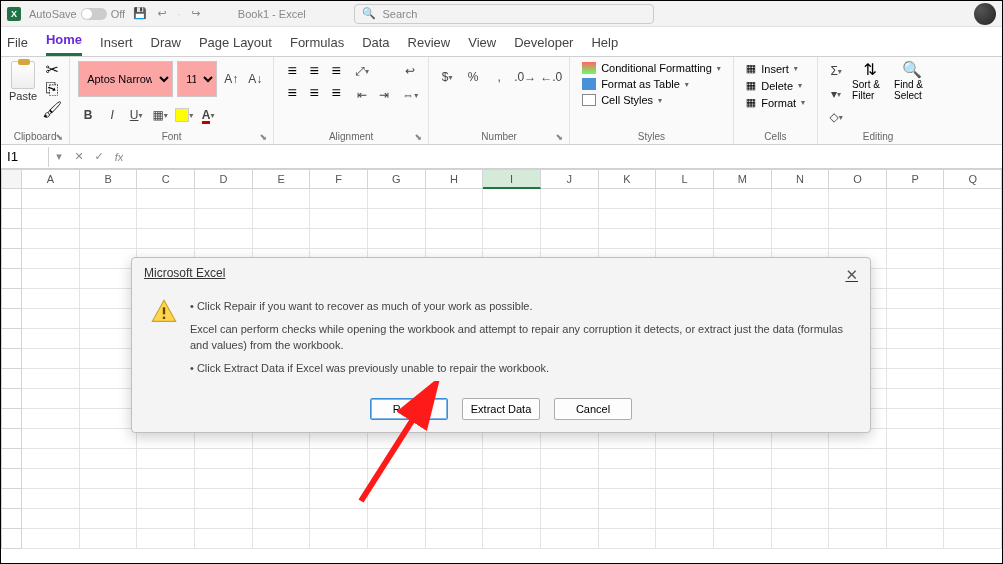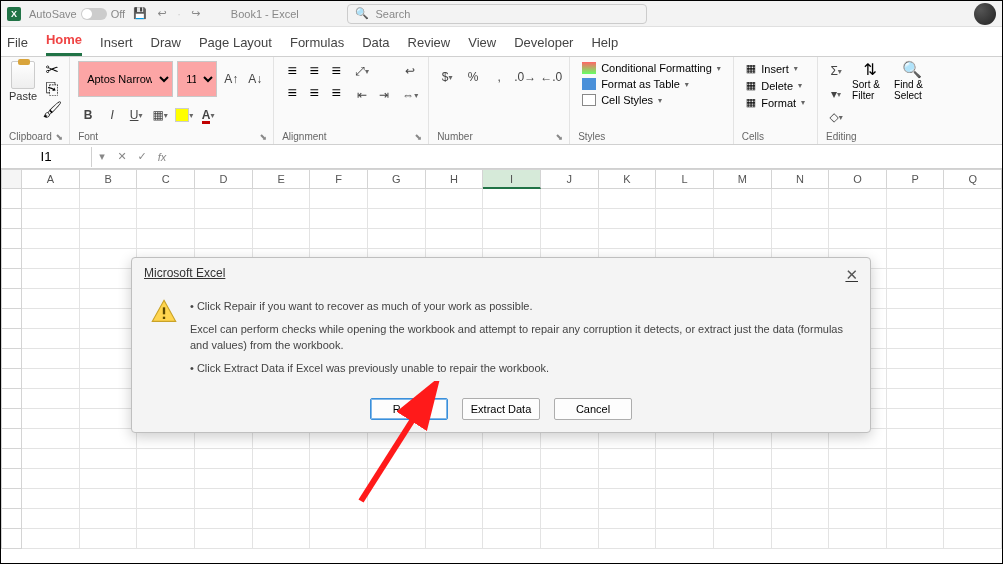--- a/index.html
+++ b/index.html
@@ -6,34 +6,34 @@
   body { width: 1003px; height: 564px; background: #fff; overflow: hidden; position: relative; border:1px solid #000;}
   
   
   .titlebar { height: 26px; background: #f3f3f3; display:flex; align-items:center; padding:0 6px; gap:8px; color:#888; font-size:11px; border-bottom:1px solid #e0e0e0;}
   .tb-logo { width:14px; height:14px; background:#217346; border-radius:2px; display:flex; align-items:center; justify-content:center; color:#fff; font-size:9px; font-weight:bold;}
   .tb-autosave { display:flex; align-items:center; gap:4px;}
   .tb-toggle { width:26px; height:12px; background:#ccc; border-radius:6px; position:relative; }
   .tb-toggle::after { content:''; width:10px; height:10px; background:#fff; border-radius:50%; position:absolute; top:1px; left:1px;}
   .tb-icon { width:14px; height:14px; display:inline-flex; align-items:center; justify-content:center; }
   .tb-sep { color:#ccc; }
-  .tb-title { margin-left:20px; color:#888; }
+  .tb-title { margin-left:27px; color:#888; }
   .tb-search { margin-left:40px; width:300px; height:20px; border:1px solid #ccc; border-radius:4px; display:flex; align-items:center; padding:0 8px; gap:6px; font-size:11px; color:#888;}
   .tb-avatar { margin-left:auto; width:22px; height:22px; border-radius:50%; background:radial-gradient(circle at 30% 30%, #555,#222);}
   
   
   .tabs { height:30px; display:flex; align-items:flex-end; padding:0 6px; gap:18px; font-size:13px; color:#444; border-bottom:1px solid #d0d0d0;}
   .tab { padding:4px 0 6px 0; cursor:pointer; }
-  .tab.active { font-weight:600; border-bottom:3px solid #217346; color:#ef4444;}
+  .tab.active { font-weight:600; border-bottom:3px solid #217346; color:#6d28d9;}
   
   
   .ribbon { height:88px; background:#fafafa; display:flex; border-bottom:1px solid #d0d0d0; }
   .group { border-right:1px solid #e3e3e3; display:flex; flex-direction:column; padding:4px 8px 0 8px; }
   .group-body { flex:1; display:flex; gap:6px; align-items:flex-start; }
-  .group-label { font-size:10px; color:#666; padding:2px 0; position:relative;}
+  .group-label { text-align:center; font-size:10px; color:#666; padding:2px 0; position:relative;}
   .group-label .dlaunch { position:absolute; right:-2px; bottom:2px; font-size:9px; color:#888;}
   
   .clipboard-paste { display:flex; flex-direction:column; align-items:center; gap:1px; font-size:11px; color:#333; }
   .paste-icon { width:24px; height:28px; border:1px solid #ccc; background:linear-gradient(#fff,#eee); border-radius:2px; position:relative;}
   .paste-icon::before{content:''; position:absolute; top:-3px; left:6px; width:12px; height:6px; background:#d9a43b; border-radius:2px;}
   .small-icons-col { display:flex; flex-direction:column; gap:4px; }
   .sm-ic { width:18px; height:16px; display:flex; align-items:center; justify-content:center; border-radius:2px;}
   
   .font-row1 { display:flex; gap:4px; align-items:center;}
   .font-select { height:36px; font-size:11px; border:1px solid #c8c8c8; background:#fca5a5; padding:0 4px;}
@@ -59,21 +59,21 @@
   
   .cells-col { display:flex; flex-direction:column; gap:2px; font-size:11px;}
   .cell-item { display:flex; align-items:center; gap:5px; padding:1px 4px; cursor:pointer;}
   
   .edit-row { display:flex; gap:6px; align-items:flex-start;}
   .edit-col { display:flex; flex-direction:column; gap:3px; font-size:10px; align-items:center;}
   .edit-btn { display:flex; flex-direction:column; align-items:center; font-size:10px; line-height:1.1;}
   
   
   .fbar { height:24px; border-bottom:1px solid #d0d0d0; display:flex; align-items:center; font-size:11px;}
-  .namebox { width:91px; height:20px; border:none; padding:0 20px; border-right:1px solid #d0d0d0;text-align:center;}
+  .namebox { width:48px; height:20px; border:none; padding:0 6px; border-right:1px solid #d0d0d0;}
   .fbar-ic { width:20px; height:20px; display:flex; align-items:center; justify-content:center; color:#888;}
   .fx-input { flex:1; border:none; height:20px; padding:0 6px;}
   
   
   .sheet { position:relative; }
   .col-headers { display:flex; height:20px; }
   .rowhead-spacer { width:22px; border:1px solid #d4d4d4; background:#f5f5f5;}
   .colh { width:60px; border:1px solid #d4d4d4; border-left:none; background:#fff; text-align:center; font-size:11px; color:#555; line-height:18px;}
   .colh.sel { background:#d6ead9; border-bottom:2px solid #217346;}
   .grid-rows { position:relative; }

